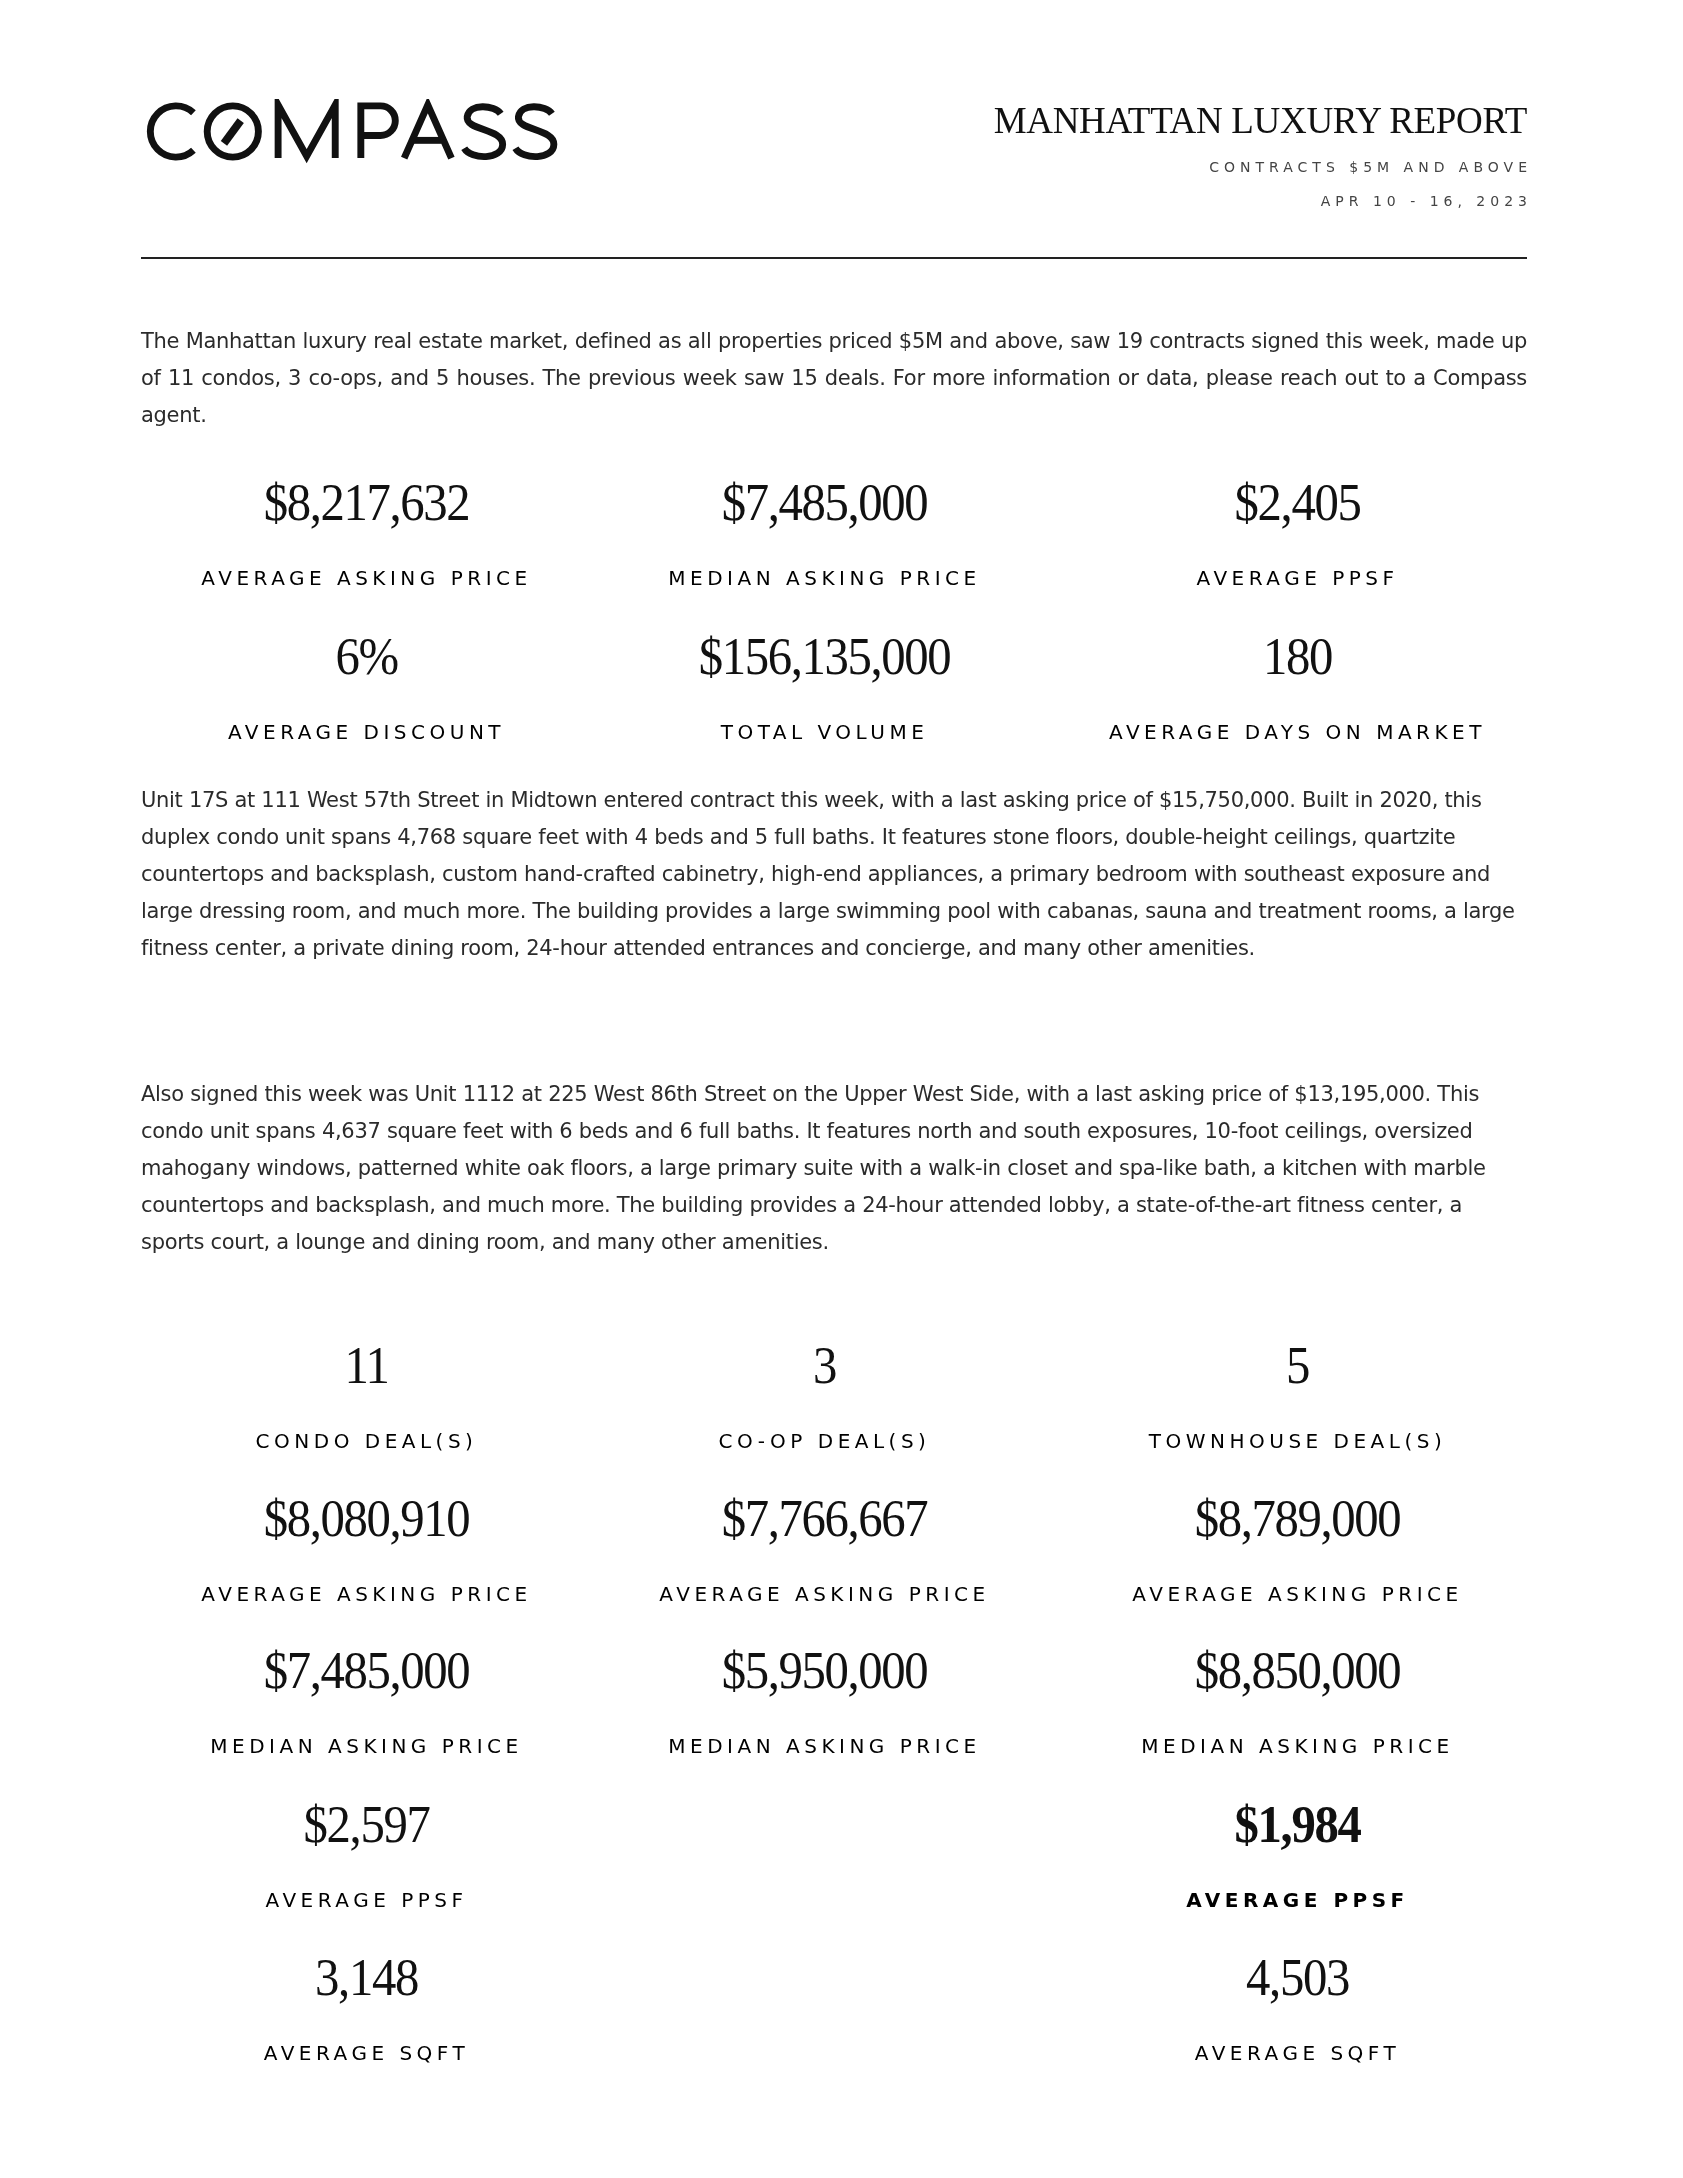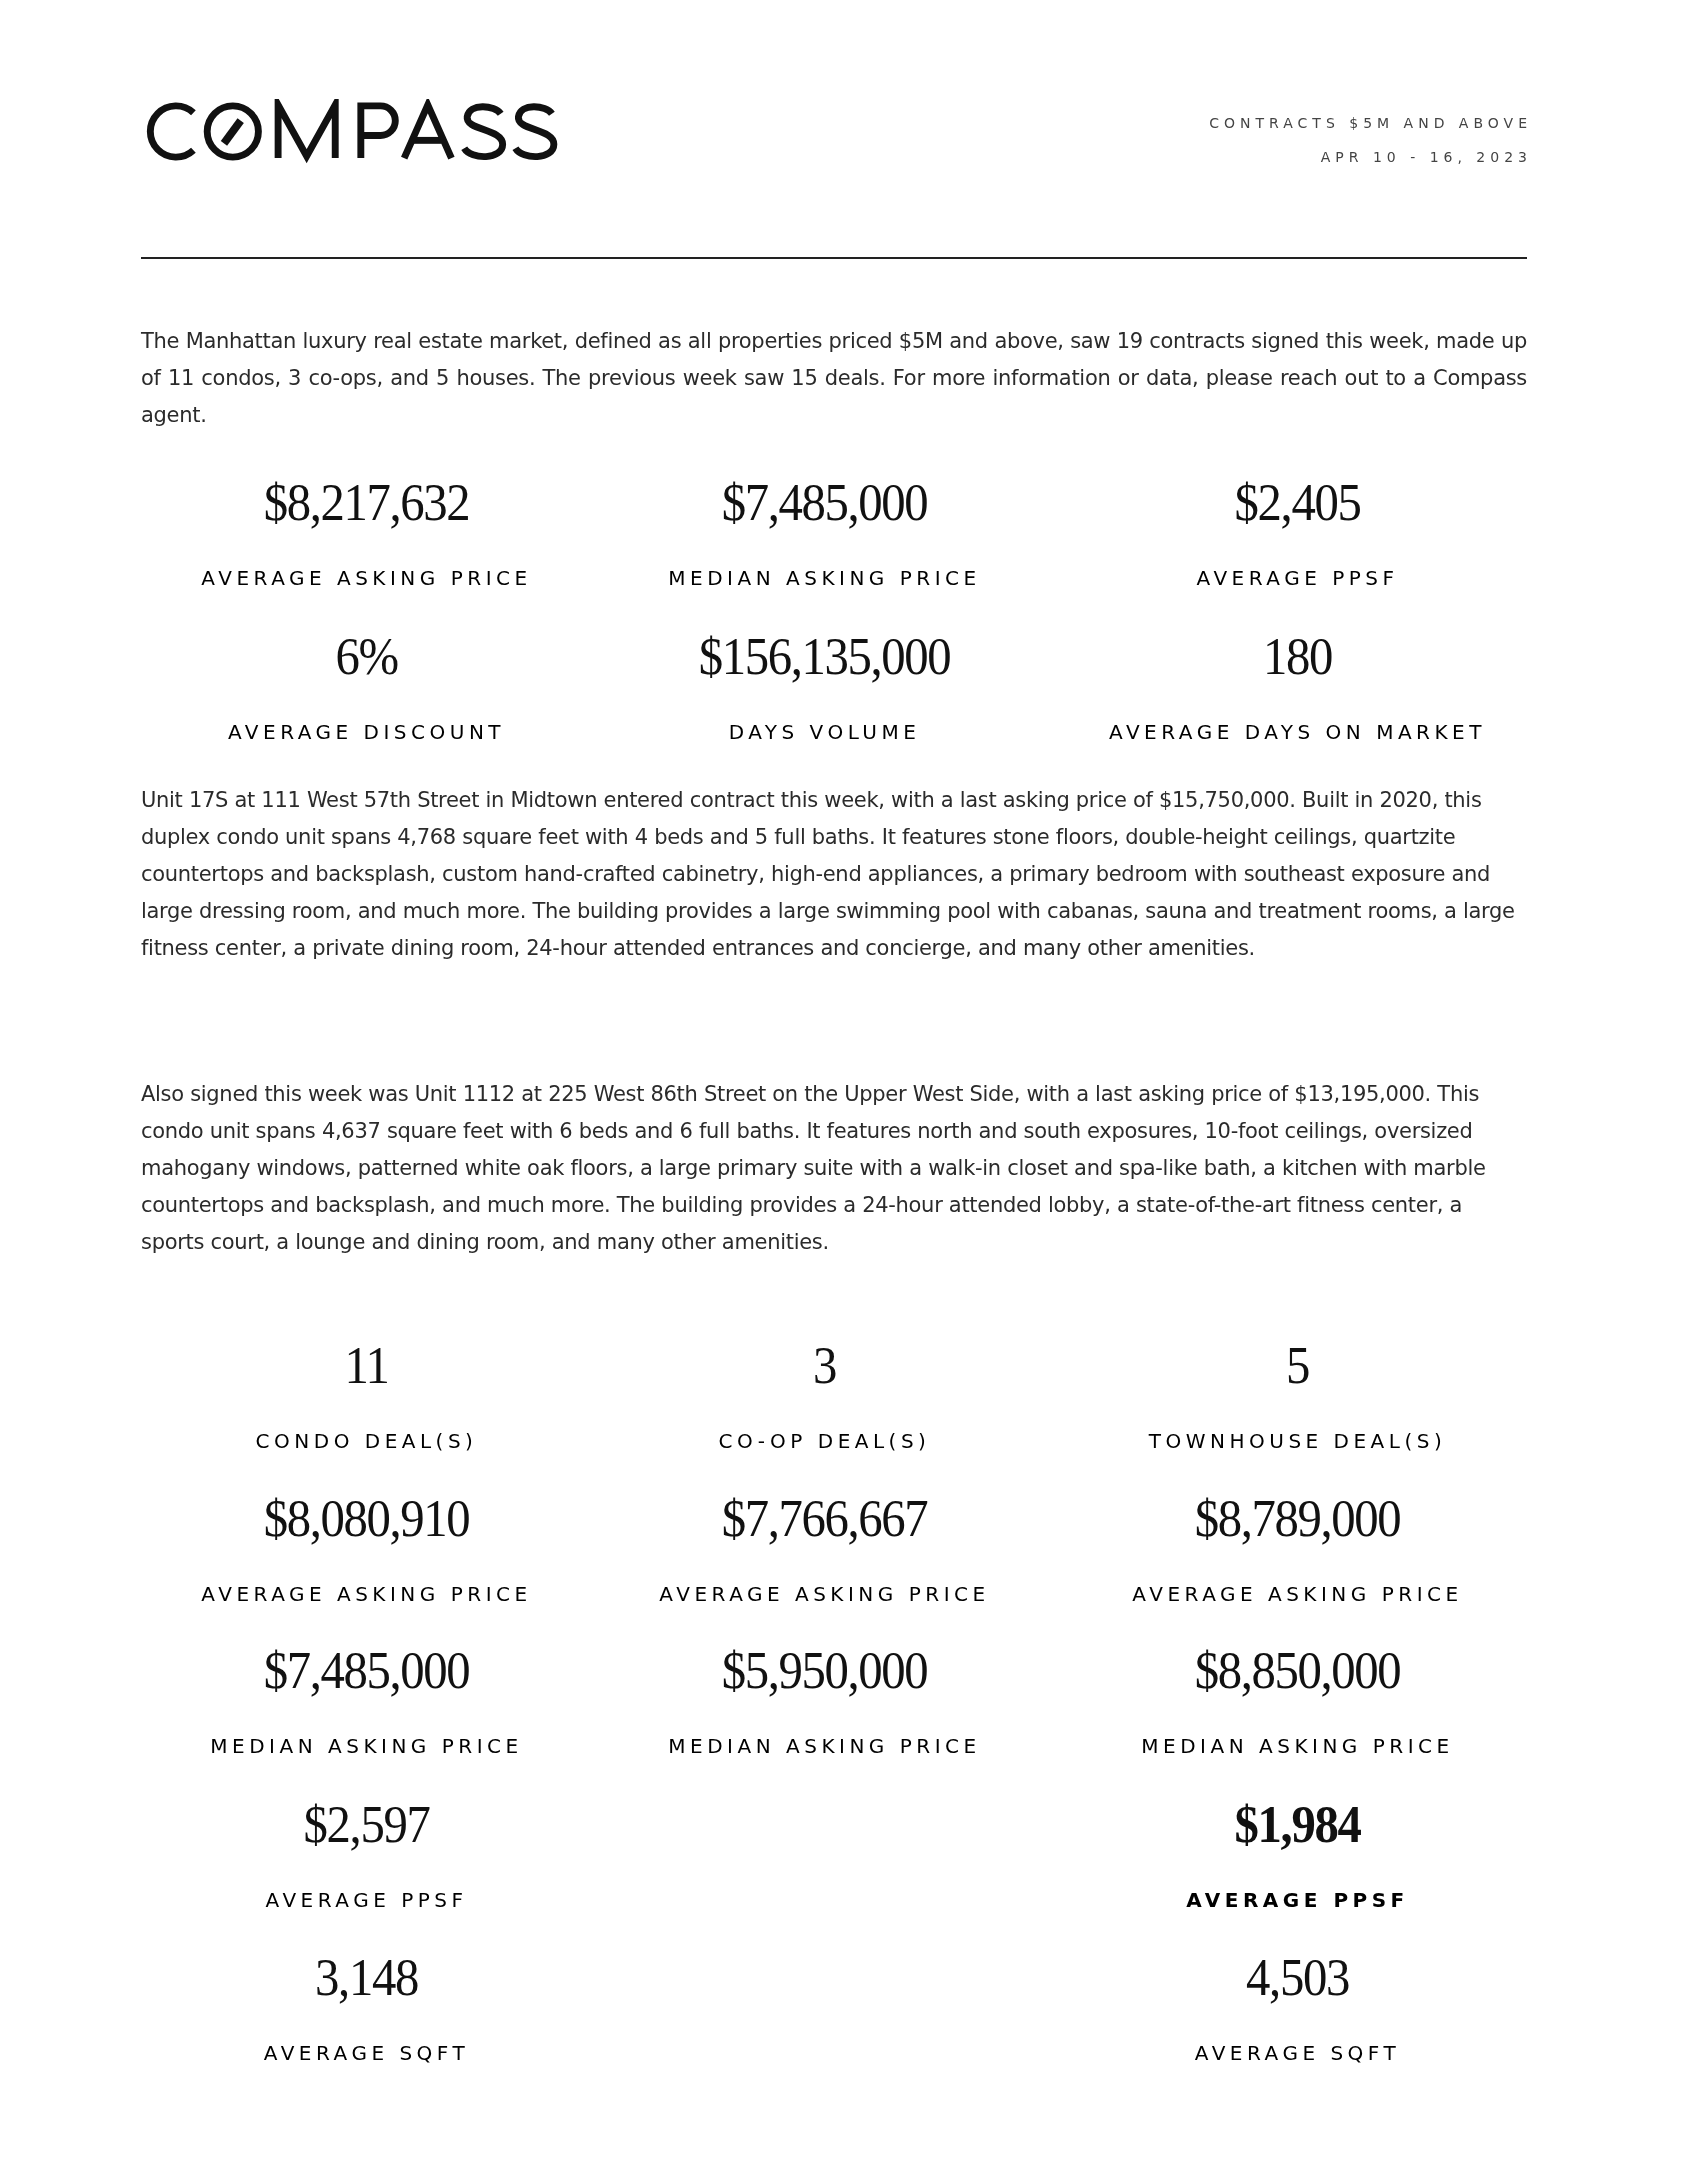--- a/index.html
+++ b/index.html
@@ -38,20 +38,21 @@
       <line x1="276" y1="42" x2="304" y2="42"></line>
 
       <path d="M364 15 C358 6 332 4 330 18 C328 32 366 30 366 46 C366 62 334 62 327 50"></path>
 
       <path d="M416 15 C410 6 384 4 382 18 C380 32 418 30 418 46 C418 62 386 62 379 50"></path>
     </g>
   </svg>
 </div>
 
 <div class="header-right">
+  <div class="report-title">MANHATTAN LUXURY REPORT</div>
   <div class="report-sub">CONTRACTS $5M AND ABOVE</div>
   <div class="report-sub date">APR 10 - 16, 2023</div>
 </div>
 
 <div class="rule"></div>
 
 <div class="para intro">The Manhattan luxury real estate market, defined as all properties priced $5M and above, saw 19 contracts signed this week, made up of 11 condos, 3 co-ops, and 5 houses. The previous week saw 15 deals. For more information or data, please reach out to a Compass agent.</div>
 
 <div class="stat" style="left:367px; top:473px;">
   <div class="val">$8,217,632</div>
@@ -64,21 +65,21 @@
 <div class="stat" style="left:1298px; top:473px;">
   <div class="val">$2,405</div>
   <div class="lbl">AVERAGE PPSF</div>
 </div>
 <div class="stat" style="left:367px; top:627px;">
   <div class="val">6%</div>
   <div class="lbl">AVERAGE DISCOUNT</div>
 </div>
 <div class="stat" style="left:825px; top:627px;">
   <div class="val">$156,135,000</div>
-  <div class="lbl">DAYS VOLUME</div>
+  <div class="lbl">TOTAL VOLUME</div>
 </div>
 <div class="stat" style="left:1298px; top:627px;">
   <div class="val">180</div>
   <div class="lbl">AVERAGE DAYS ON MARKET</div>
 </div>
 
 <div class="para p2">Unit 17S at 111 West 57th Street in Midtown entered contract this week, with a last asking price of $15,750,000. Built in 2020, this duplex condo unit spans 4,768 square feet with 4 beds and 5 full baths. It features stone floors, double-height ceilings, quartzite countertops and backsplash, custom hand-crafted cabinetry, high-end appliances, a primary bedroom with southeast exposure and large dressing room, and much more. The building provides a large swimming pool with cabanas, sauna and treatment rooms, a large fitness center, a private dining room, 24-hour attended entrances and concierge, and many other amenities.</div>
 <div class="para p3">Also signed this week was Unit 1112 at 225 West 86th Street on the Upper West Side, with a last asking price of $13,195,000. This condo unit spans 4,637 square feet with 6 beds and 6 full baths. It features north and south exposures, 10-foot ceilings, oversized mahogany windows, patterned white oak floors, a large primary suite with a walk-in closet and spa-like bath, a kitchen with marble countertops and backsplash, and much more. The building provides a 24-hour attended lobby, a state-of-the-art fitness center, a sports court, a lounge and dining room, and many other amenities.</div>
 
 <div class="stat" style="left:367px; top:1336px;">

